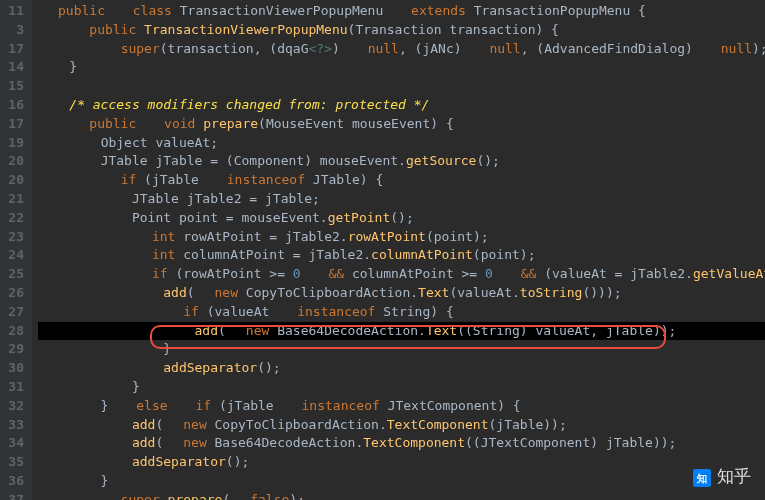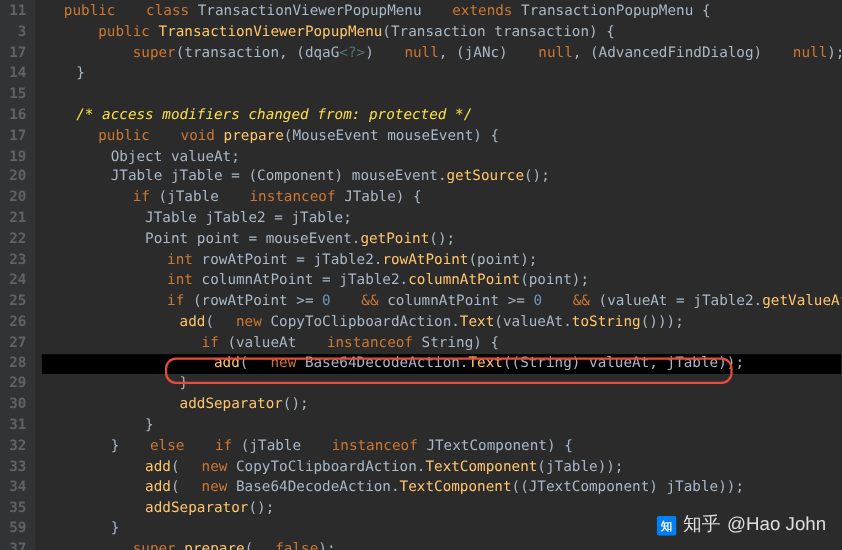--- a/index.html
+++ b/index.html
@@ -89,30 +89,29 @@
       <div>26</div>
       <div>27</div>
       <div>28</div>
       <div>29</div>
       <div>30</div>
       <div>31</div>
       <div>32</div>
       <div>33</div>
       <div>34</div>
       <div>35</div>
-      <div>59</div>
+      <div>36</div>
       <div>37</div>
     </div>
   <div class="code" id="code"><span class="ln"><span class="kw">public</span> <span class="kw">class</span> <span class="ident">TransactionViewerPopupMenu</span> <span class="kw">extends</span> <span class="ident">TransactionPopupMenu</span> {</span><span class="ln">    <span class="kw">public</span> <span class="method">TransactionViewerPopupMenu</span>(<span class="ident">Transaction</span> <span class="ident">transaction</span>) {</span><span class="ln">        <span class="kw">super</span>(<span class="ident">transaction</span>, (<span class="ident">dqaG</span><span class="typeParam">&lt;?&gt;</span>) <span class="kw">null</span>, (<span class="ident">jANc</span>) <span class="kw">null</span>, (<span class="ident">AdvancedFindDialog</span>) <span class="kw">null</span>);</span><span class="ln">    }</span><span class="ln"> </span><span class="ln">    <span class="comment">/* access modifiers changed from: protected */</span></span><span class="ln">    <span class="kw">public</span> <span class="kw">void</span> <span class="method">prepare</span>(<span class="ident">MouseEvent</span> <span class="ident">mouseEvent</span>) {</span><span class="ln">        <span class="ident">Object</span> <span class="ident">valueAt</span>;</span><span class="ln">        <span class="ident">JTable</span> <span class="ident">jTable</span> = (<span class="ident">Component</span>) <span class="ident">mouseEvent</span>.<span class="method">getSource</span>();</span><span class="ln">        <span class="kw">if</span> (<span class="ident">jTable</span> <span class="kw">instanceof</span> <span class="ident">JTable</span>) {</span><span class="ln">            <span class="ident">JTable</span> <span class="ident">jTable2</span> = <span class="ident">jTable</span>;</span><span class="ln">            <span class="ident">Point</span> <span class="ident">point</span> = <span class="ident">mouseEvent</span>.<span class="method">getPoint</span>();</span><span class="ln">            <span class="kw">int</span> <span class="ident">rowAtPoint</span> = <span class="ident">jTable2</span>.<span class="method">rowAtPoint</span>(<span class="ident">point</span>);</span><span class="ln">            <span class="kw">int</span> <span class="ident">columnAtPoint</span> = <span class="ident">jTable2</span>.<span class="method">columnAtPoint</span>(<span class="ident">point</span>);</span><span class="ln">            <span class="kw">if</span> (<span class="ident">rowAtPoint</span> <span class="op">&gt;=</span> <span class="num">0</span> <span class="kw">&amp;&amp;</span> <span class="ident">columnAtPoint</span> <span class="op">&gt;=</span> <span class="num">0</span> <span class="kw">&amp;&amp;</span> (<span class="ident">valueAt</span> = <span class="ident">jTable2</span>.<span class="method">getValueAt</span>(rowAtP</span><span class="ln">                <span class="method">add</span>(<span class="kw">new</span> <span class="ident">CopyToClipboardAction</span>.<span class="method">Text</span>(<span class="ident">valueAt</span>.<span class="method">toString</span>()));</span><span class="ln">                <span class="kw">if</span> (<span class="ident">valueAt</span> <span class="kw">instanceof</span> <span class="ident">String</span>) {</span><span class="ln hl-line">                    <span class="method">add</span>(<span class="kw">new</span> <span class="ident">Base64DecodeAction</span>.<span class="method">Text</span>((<span class="ident">String</span>) <span class="ident">valueAt</span>, <span class="ident">jTable</span>));</span><span class="ln">                }</span><span class="ln">                <span class="method">addSeparator</span>();</span><span class="ln">            }</span><span class="ln">        } <span class="kw">else</span> <span class="kw">if</span> (<span class="ident">jTable</span> <span class="kw">instanceof</span> <span class="ident">JTextComponent</span>) {</span><span class="ln">            <span class="method">add</span>(<span class="kw">new</span> <span class="ident">CopyToClipboardAction</span>.<span class="method">TextComponent</span>(<span class="ident">jTable</span>));</span><span class="ln">            <span class="method">add</span>(<span class="kw">new</span> <span class="ident">Base64DecodeAction</span>.<span class="method">TextComponent</span>((<span class="ident">JTextComponent</span>) <span class="ident">jTable</span>));</span><span class="ln">            <span class="method">addSeparator</span>();</span><span class="ln">        }</span><span class="ln">        <span class="kw">super</span>.<span class="method">prepare</span>(<span class="kw">false</span>);</span></div>
 </div>
 
 <div class="highlight-box" id="hlbox" style="top: 325px; left: 150px; width: 516px; height: 24px;"></div>
 
 <div class="watermark">
   <span class="logo">
     <svg viewBox="0 0 24 24" width="18" height="18">
         <rect width="24" height="24" rx="3" fill="#0084ff"></rect>
         <text x="12" y="17" text-anchor="middle" font-size="14" font-family="sans-serif" fill="#fff" font-weight="bold">知</text>
       </svg>
   </span>
   <span>知乎</span>
-  <span>@Hao John</span>
 </div>
 
 </body></html>

